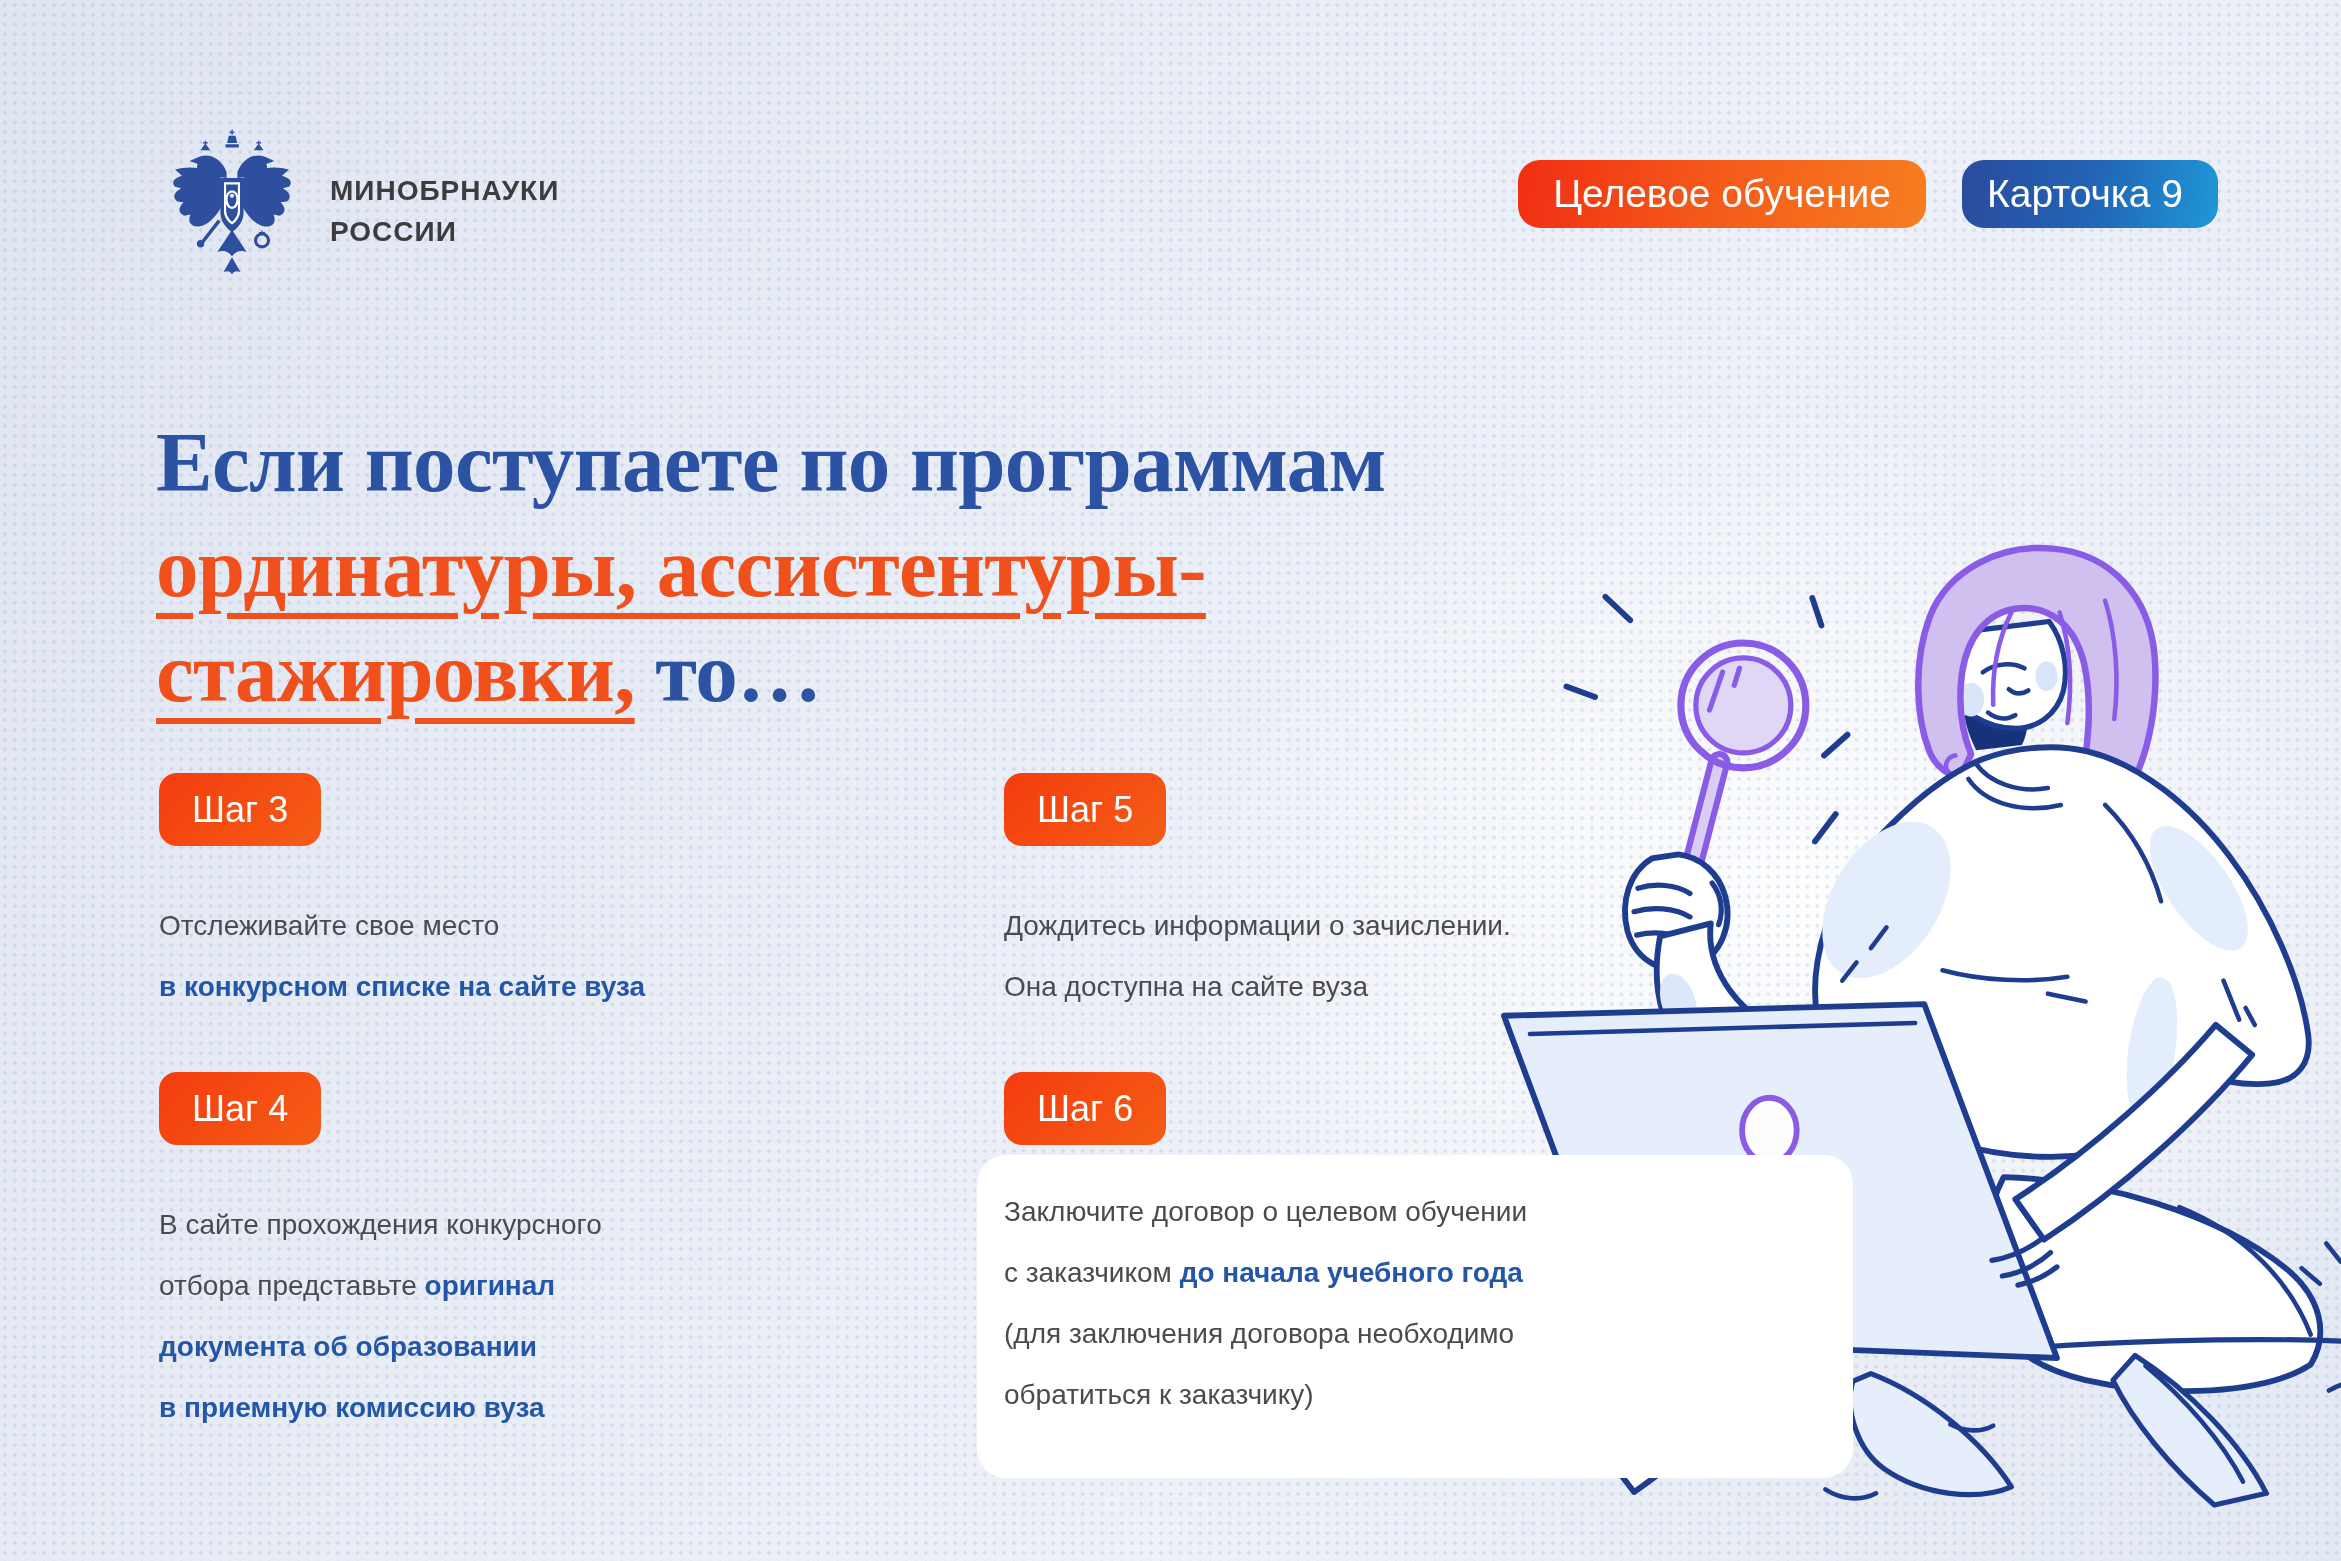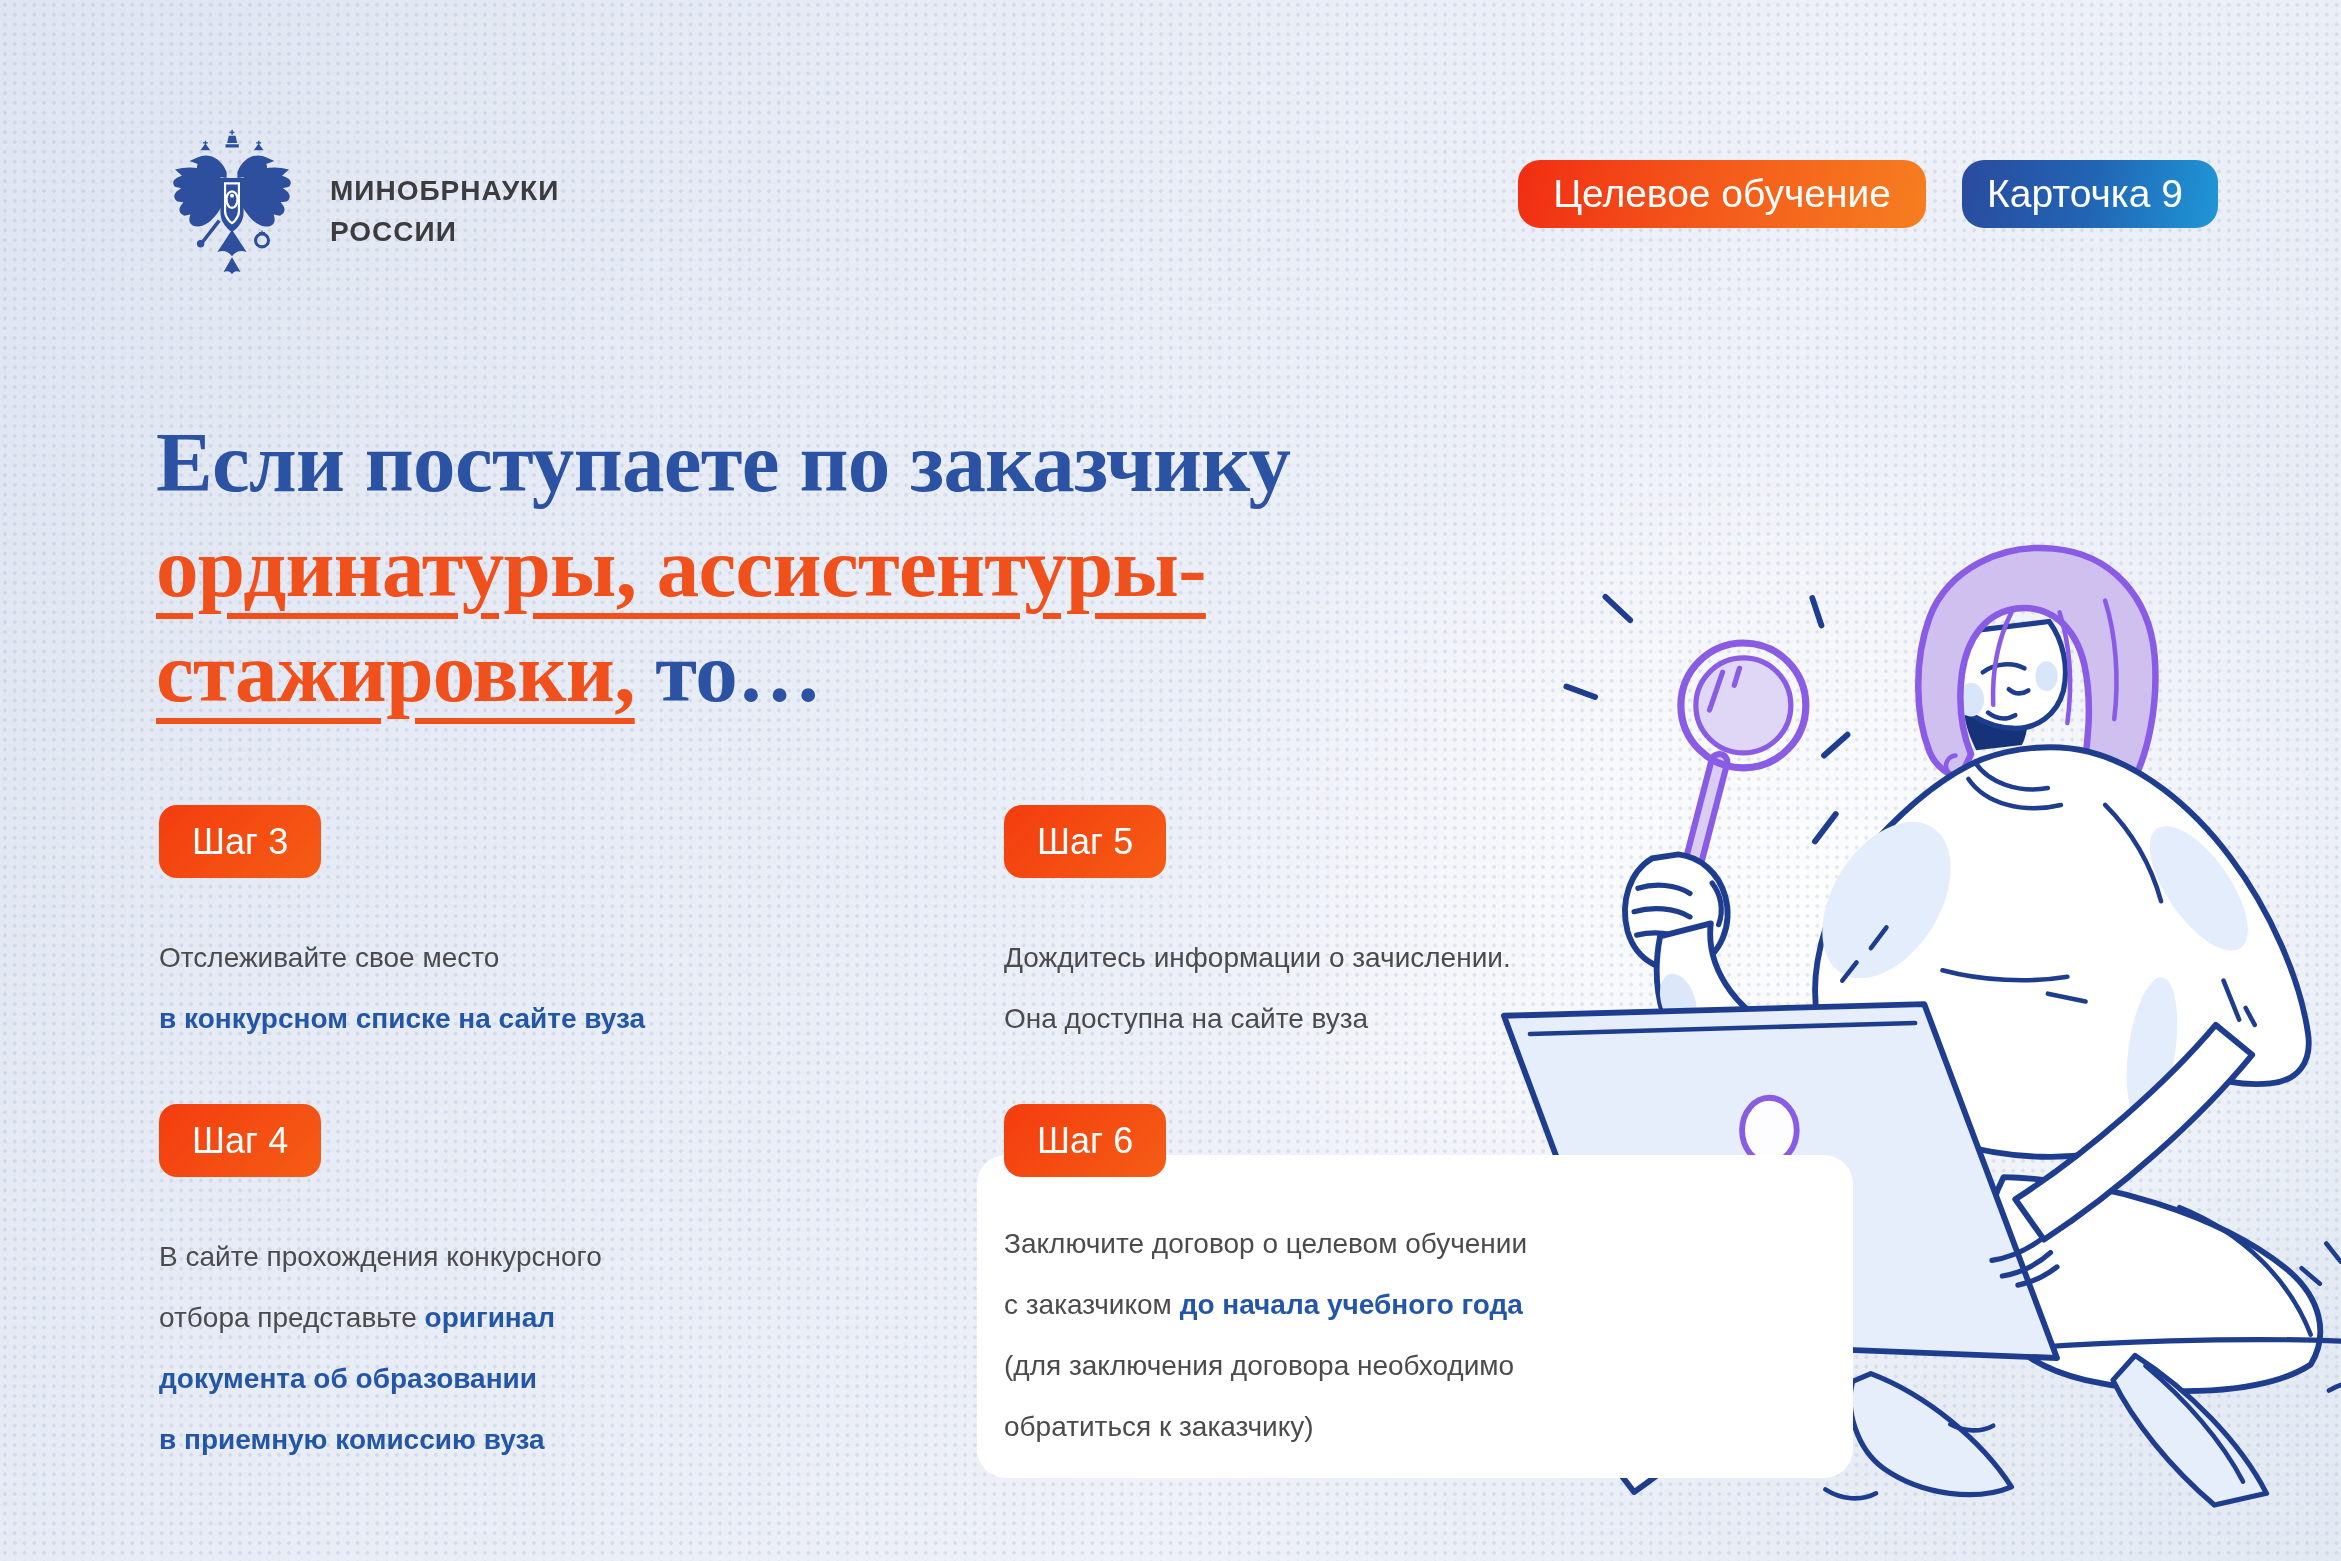--- a/index.html
+++ b/index.html
@@ -45,21 +45,21 @@
   }
   .t-blue{color:#2b52a3;}
   .t-orange{color:#f0511c;}
   .u{text-decoration:underline;text-decoration-thickness:5.9px;text-underline-offset:17px;text-decoration-color:#f0511c;}
 
   
   .step{position:absolute;z-index:3;}
   .step-badge{
     display:inline-flex;align-items:center;height:73px;padding:0 33px;
     border-radius:18px;background:linear-gradient(135deg,#f43c0f,#f55d15);
-    color:#fff;font-size:36px;white-space:nowrap;margin-top:32px;
+    color:#fff;font-size:36px;white-space:nowrap;
   }
   .step-text{margin-top:49px;font-size:28px;line-height:61px;color:#4b4b4d;white-space:nowrap;}
   .step-text .hl{font-weight:700;color:#2456a8;}
   .pos-s3{left:159px;top:773px;}
   .pos-s5{left:1004px;top:773px;}
   .pos-s4{left:159px;top:1072px;}
   .pos-s6{left:1004px;top:1072px;}
   .pos-s6 .step-text{margin-top:36px;}
 
   .s6-card{
@@ -115,21 +115,21 @@
     <div>МИНОБРНАУКИ</div>
     <div>РОССИИ</div>
   </div>
 
   <div class="badge-row">
     <div class="pill pill-orange">Целевое обучение</div>
     <div class="pill pill-blue">Карточка 9</div>
   </div>
 
   <h1 class="title">
-    <span class="t-blue">Если поступаете по заказчику</span><br>
+    <span class="t-blue">Если поступаете по программам</span><br>
     <span class="t-orange u">ординатуры, ассистентуры-</span><br>
     <span class="t-orange u">стажировки,</span><span class="t-blue"> то…</span>
   </h1>
 
   <svg class="illu" viewBox="0 0 1400 1600" aria-hidden="true">
     <g fill="none" stroke="#1e3d8f" stroke-width="9" stroke-linecap="round" stroke-linejoin="round">
 
       <path d="M268 118 L306 154"></path>
       <path d="M208 256 L252 272"></path>
       <path d="M586 120 L600 162"></path>

